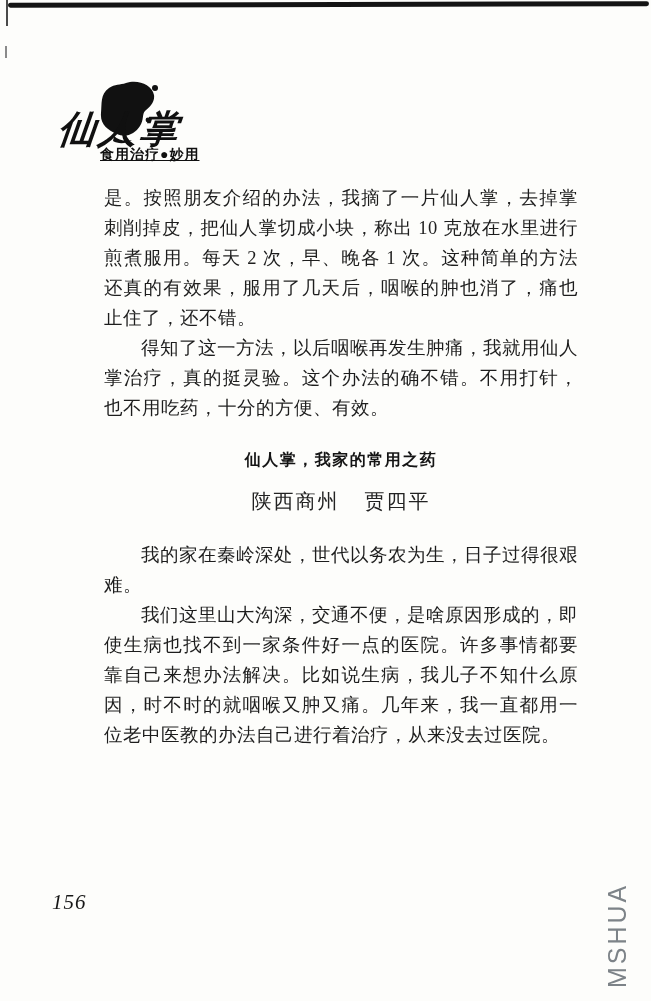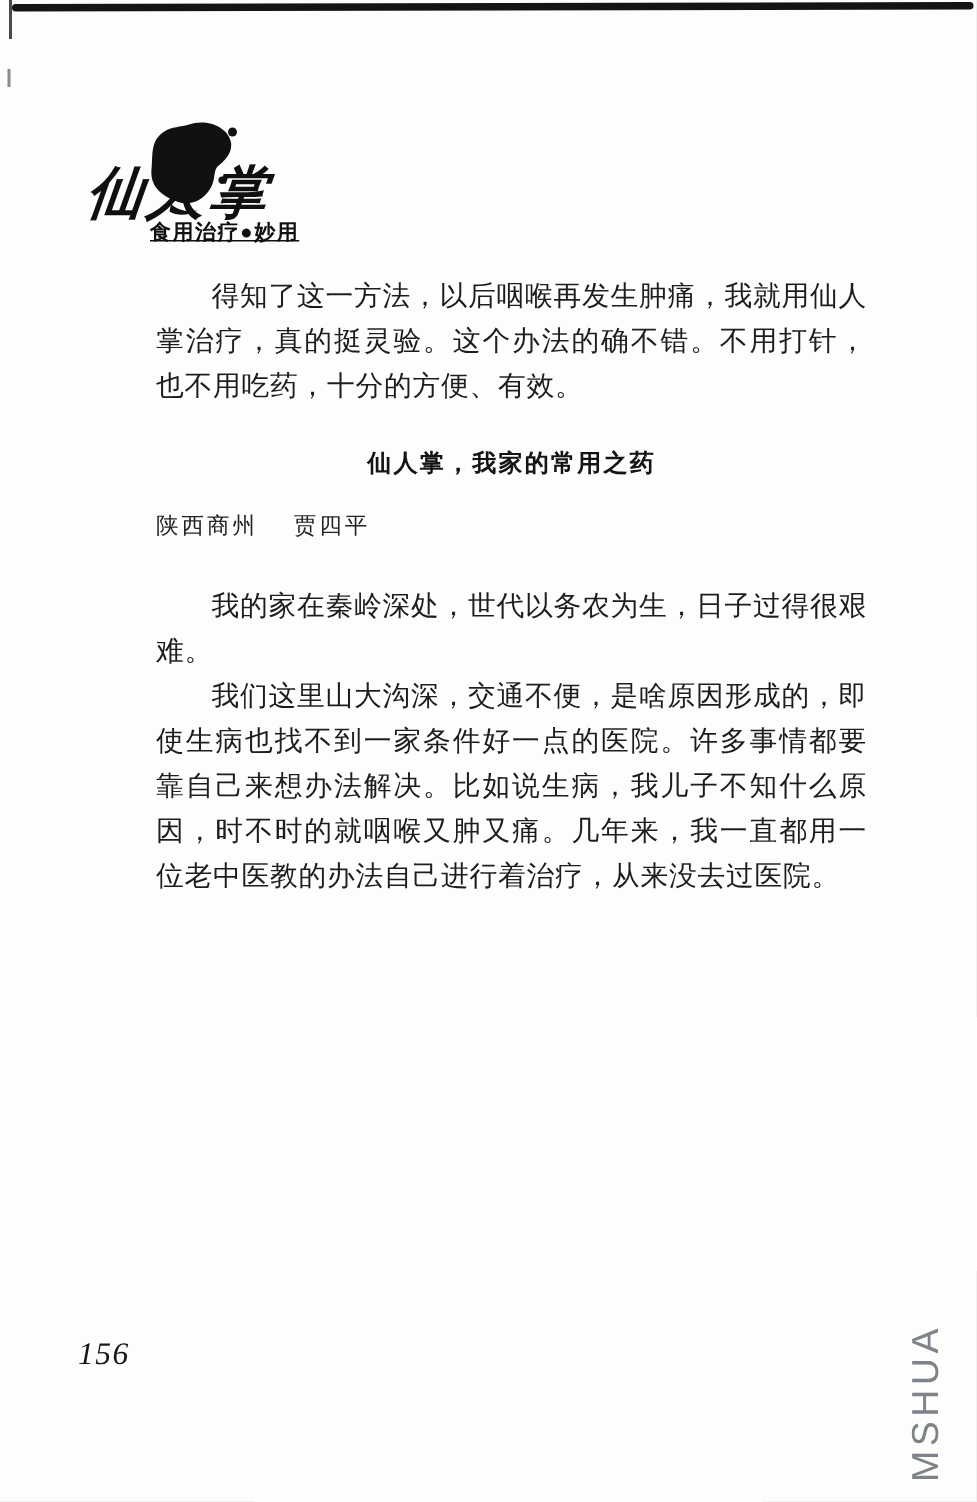--- a/index.html
+++ b/index.html
@@ -70,22 +70,23 @@
     font-weight: bold;
     font-size: 16px;
     line-height: 30px;
     letter-spacing: 1.5px;
     text-align: center;
     text-indent: 0;
     color: #141414;
   }
   .author-line {
     margin: 14px 0 27px 0;
-    font-size: 15px;
+    font-size: 20px;
     line-height: 24px;
+    text-align: center;
     letter-spacing: 2px;
     color: #222;
   }
   .author-line .author-name { margin-left: 18px; }
 
   .page-number {
     position: absolute;
     left: 52px; top: 890px;
     font-size: 21px;
     font-style: italic;
@@ -120,20 +121,21 @@
       <circle cx="63" cy="8" r="3" fill="#111"></circle>
       <circle cx="56" cy="40" r="2.4" fill="#111"></circle>
       <path fill="#111" d="M22 56 C26 60 34 62 40 60 C34 64 26 64 21 61 Z"></path>
     </svg>
     <div class="logo-title">仙人掌</div>
     <div class="logo-subtitle">食用治疗●妙用</div>
   </div>
 
   <div class="text-block">
 
+    <p class="no-indent">是。按照朋友介绍的办法，我摘了一片仙人掌，去掉掌刺削掉皮，把仙人掌切成小块，称出 10 克放在水里进行煎煮服用。每天 2 次，早、晚各 1 次。这种简单的方法还真的有效果，服用了几天后，咽喉的肿也消了，痛也止住了，还不错。</p>
     <p>得知了这一方法，以后咽喉再发生肿痛，我就用仙人掌治疗，真的挺灵验。这个办法的确不错。不用打针，也不用吃药，十分的方便、有效。</p>
 
     <h1 class="article-title">仙人掌，我家的常用之药</h1>
 
     <div class="author-line">
       <span class="author-region">陕西商州</span>
       <span class="author-name">贾四平</span>
     </div>
 
     <p>我的家在秦岭深处，世代以务农为生，日子过得很艰难。</p>

